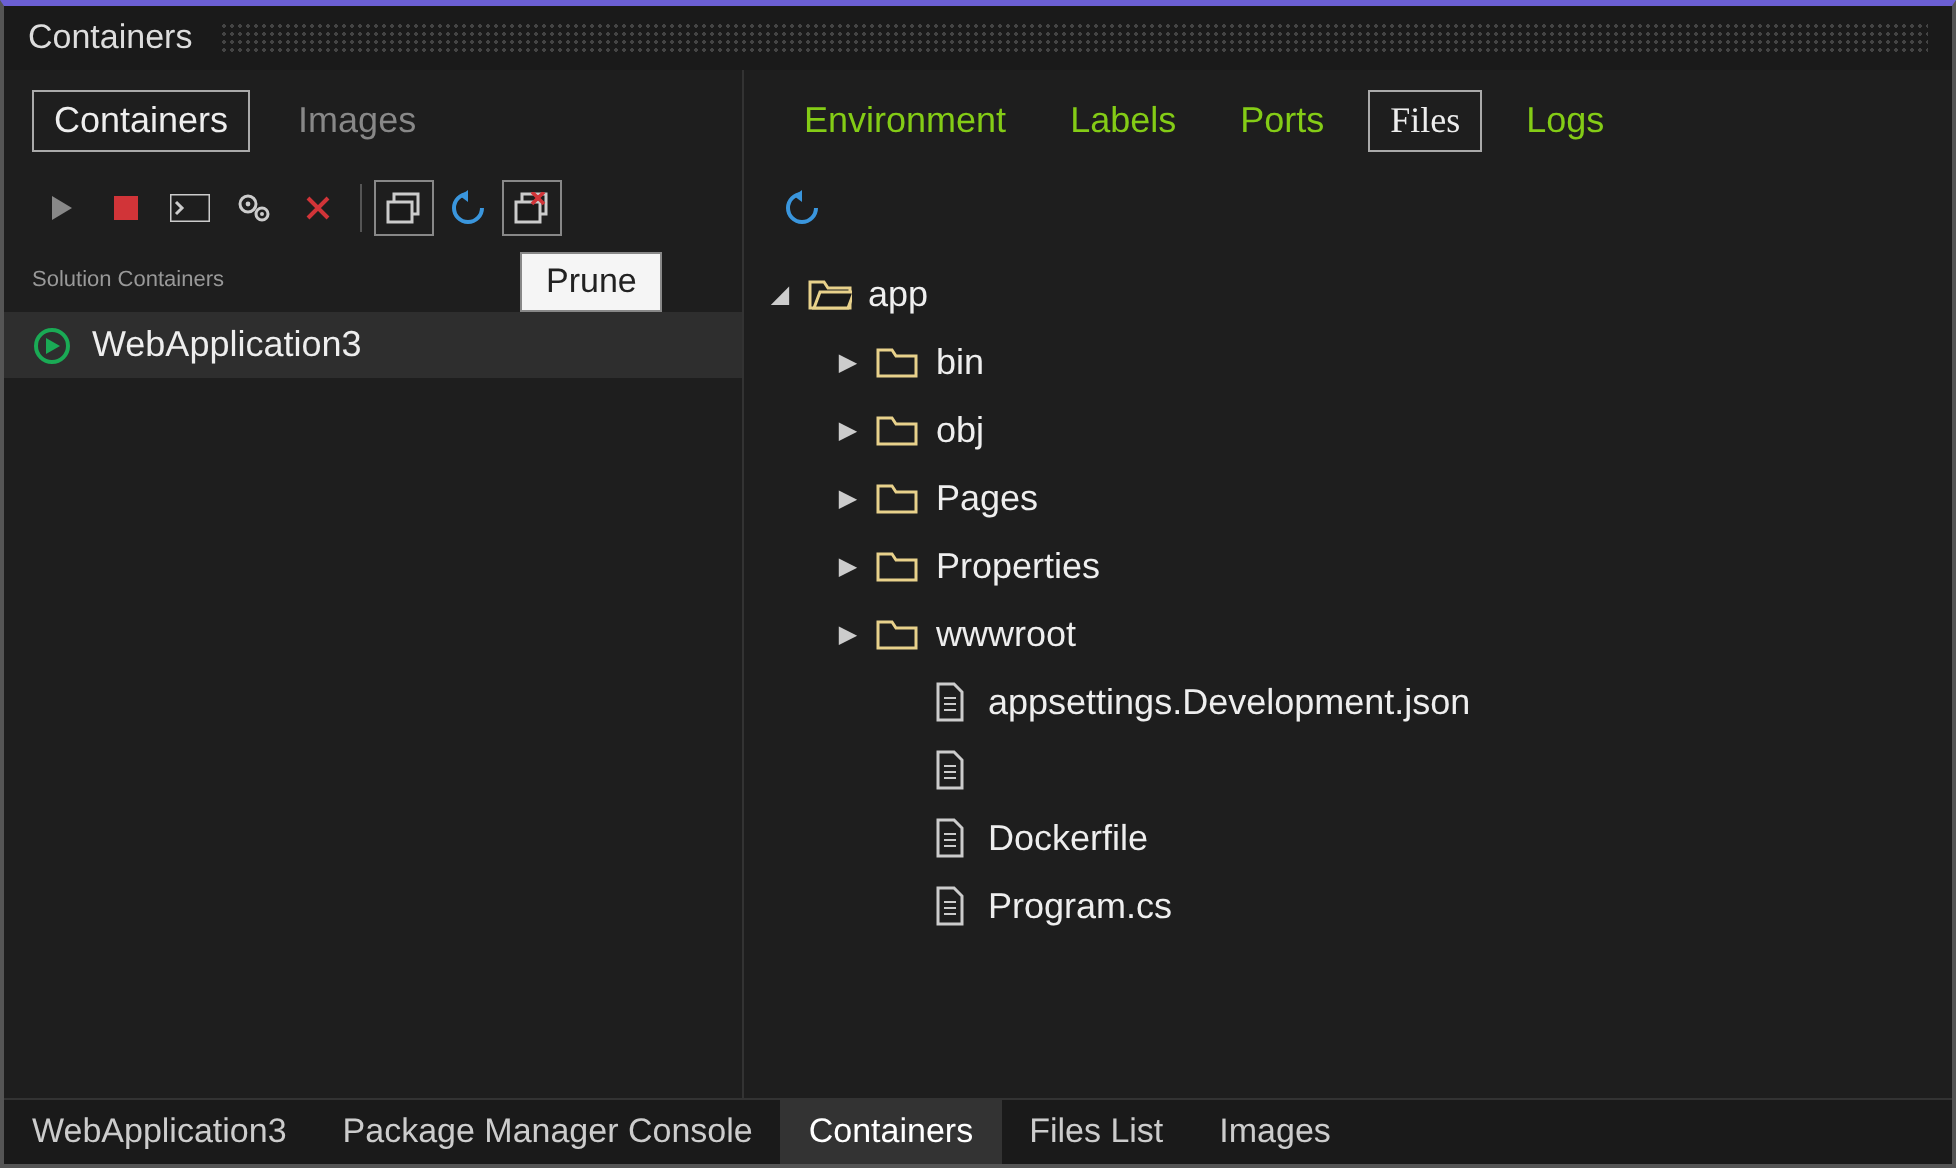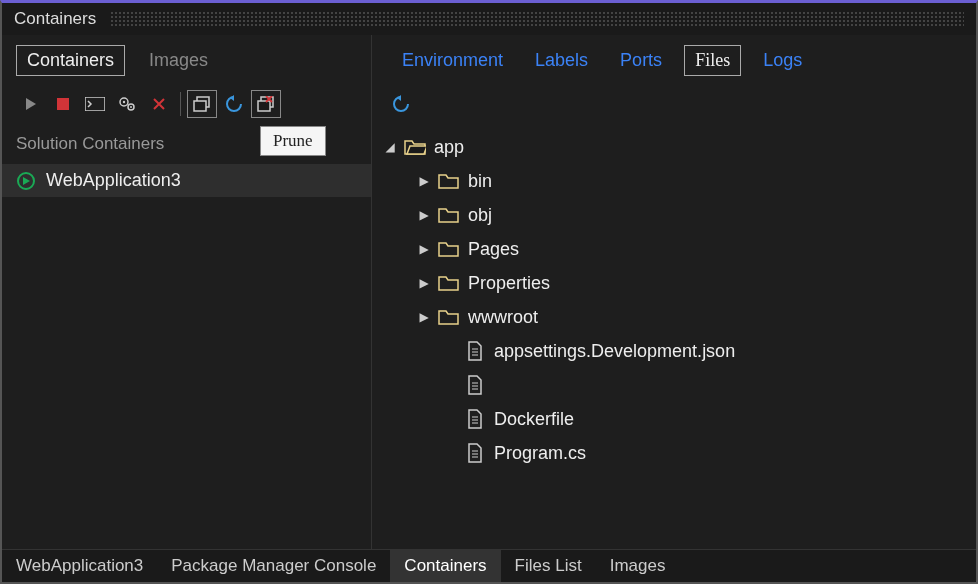--- a/index.html
+++ b/index.html
@@ -80,25 +80,24 @@
 .tooltip {
   position: absolute;
   top: 40px;
   left: 258px;
   background: #f5f5f5;
   color: #222;
   padding: 4px 12px;
   font-size: 17px;
   border: 1px solid #888;
   z-index: 10;
-  font-family: Liberation Serif, serif;
 }
 .section-h {
   color: #999;
-  font-size: 17px;
+  font-size: 11px;
   padding: 8px 14px 10px 14px;
 }
 .item {
   display: flex;
   align-items: center;
   gap: 10px;
   padding: 6px 14px;
   background: #2e2e2e;
   font-size: 18px;
   color: #eee;
@@ -109,21 +108,21 @@
   flex-direction: column;
 }
 .right-tabs {
   display: flex;
   gap: 12px;
   padding: 10px 10px 10px 20px;
   font-size: 18px;
   align-items: center;
 }
 .right-tab {
-  color: #3b82f6;
+  color: #84cc16;
   padding: 4px 10px;
   cursor: pointer;
 }
 .right-tab.active {
   color: #eee;
   border: 1px solid #aaa;
   font-family: Liberation Serif, serif;
 }
 .right-toolbar {
   padding: 4px 10px 8px 14px;

